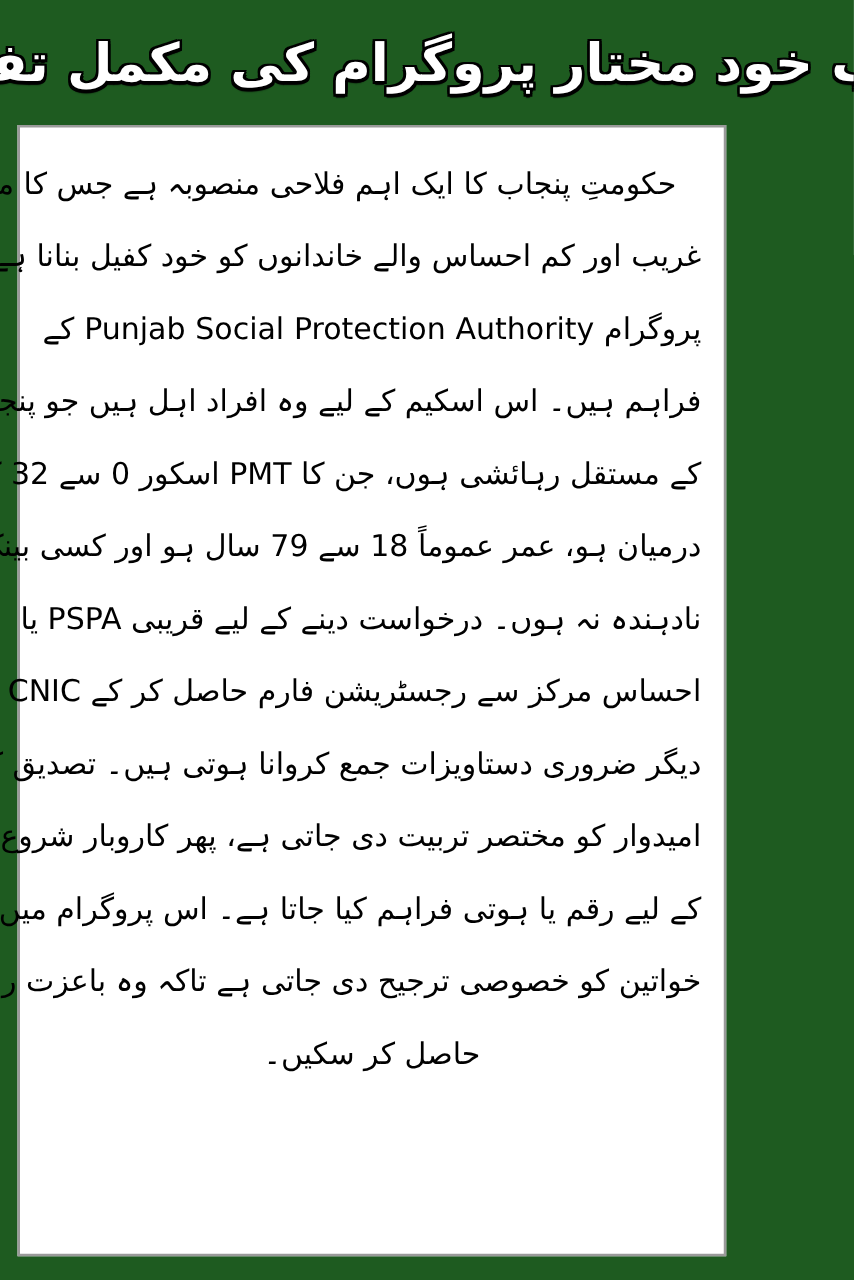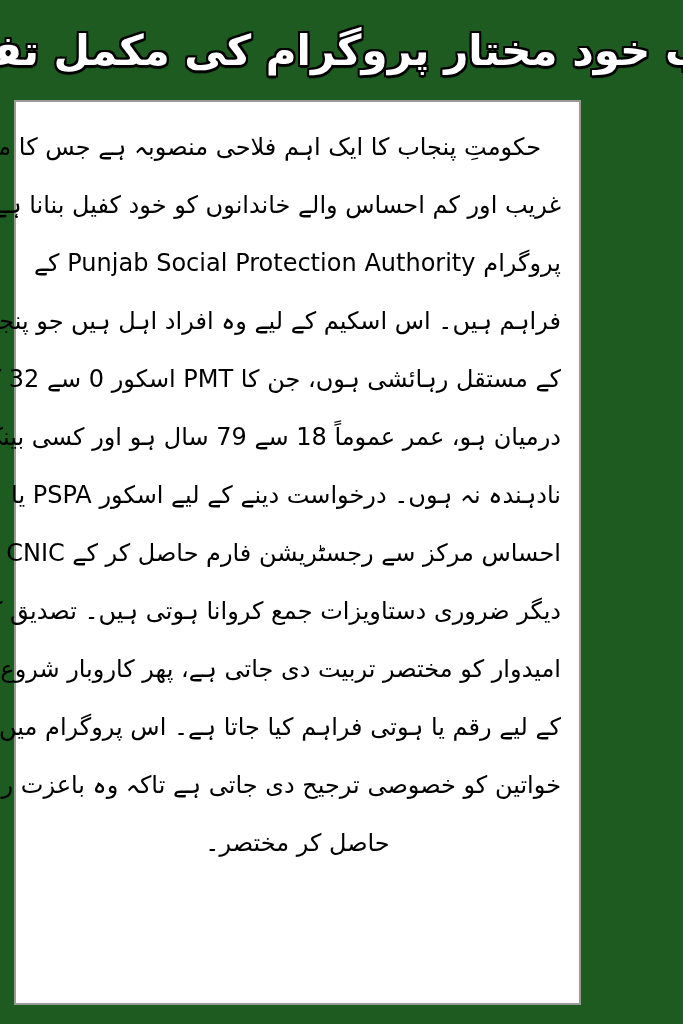--- a/index.html
+++ b/index.html
@@ -87,22 +87,22 @@
     <div class="title">پنجاب خود مختار پروگرام کی مکمل تفصیل</div>
   </div>
   <div class="content">
     <div class="body-text">
       <div class="line first">حکومتِ پنجاب کا ایک اہم فلاحی منصوبہ ہے جس کا مقصد</div>
       <div class="line">غریب اور کم احساس والے خاندانوں کو خود کفیل بنانا ہے۔ یہ</div>
       <div class="line">پروگرام Punjab Social Protection Authority کے</div>
       <div class="line">فراہم ہیں۔ اس اسکیم کے لیے وہ افراد اہل ہیں جو پنجاب</div>
       <div class="line">کے مستقل رہائشی ہوں، جن کا PMT اسکور 0 سے 32 کے</div>
       <div class="line">درمیان ہو، عمر عموماً 18 سے 79 سال ہو اور کسی بینک کے</div>
-      <div class="line">نادہندہ نہ ہوں۔ درخواست دینے کے لیے اسکور PSPA یا</div>
+      <div class="line">نادہندہ نہ ہوں۔ درخواست دینے کے لیے قریبی PSPA یا</div>
       <div class="line">احساس مرکز سے رجسٹریشن فارم حاصل کر کے CNIC اور</div>
       <div class="line">دیگر ضروری دستاویزات جمع کروانا ہوتی ہیں۔ تصدیق کے بعد</div>
       <div class="line">امیدوار کو مختصر تربیت دی جاتی ہے، پھر کاروبار شروع کرنے</div>
       <div class="line">کے لیے رقم یا ہوتی فراہم کیا جاتا ہے۔ اس پروگرام میں</div>
       <div class="line">خواتین کو خصوصی ترجیح دی جاتی ہے تاکہ وہ باعزت روزگار</div>
-      <div class="line last">حاصل کر مختصر۔</div>
+      <div class="line last">حاصل کر سکیں۔</div>
     </div>
   </div>
 </div>
 
 </body></html>

